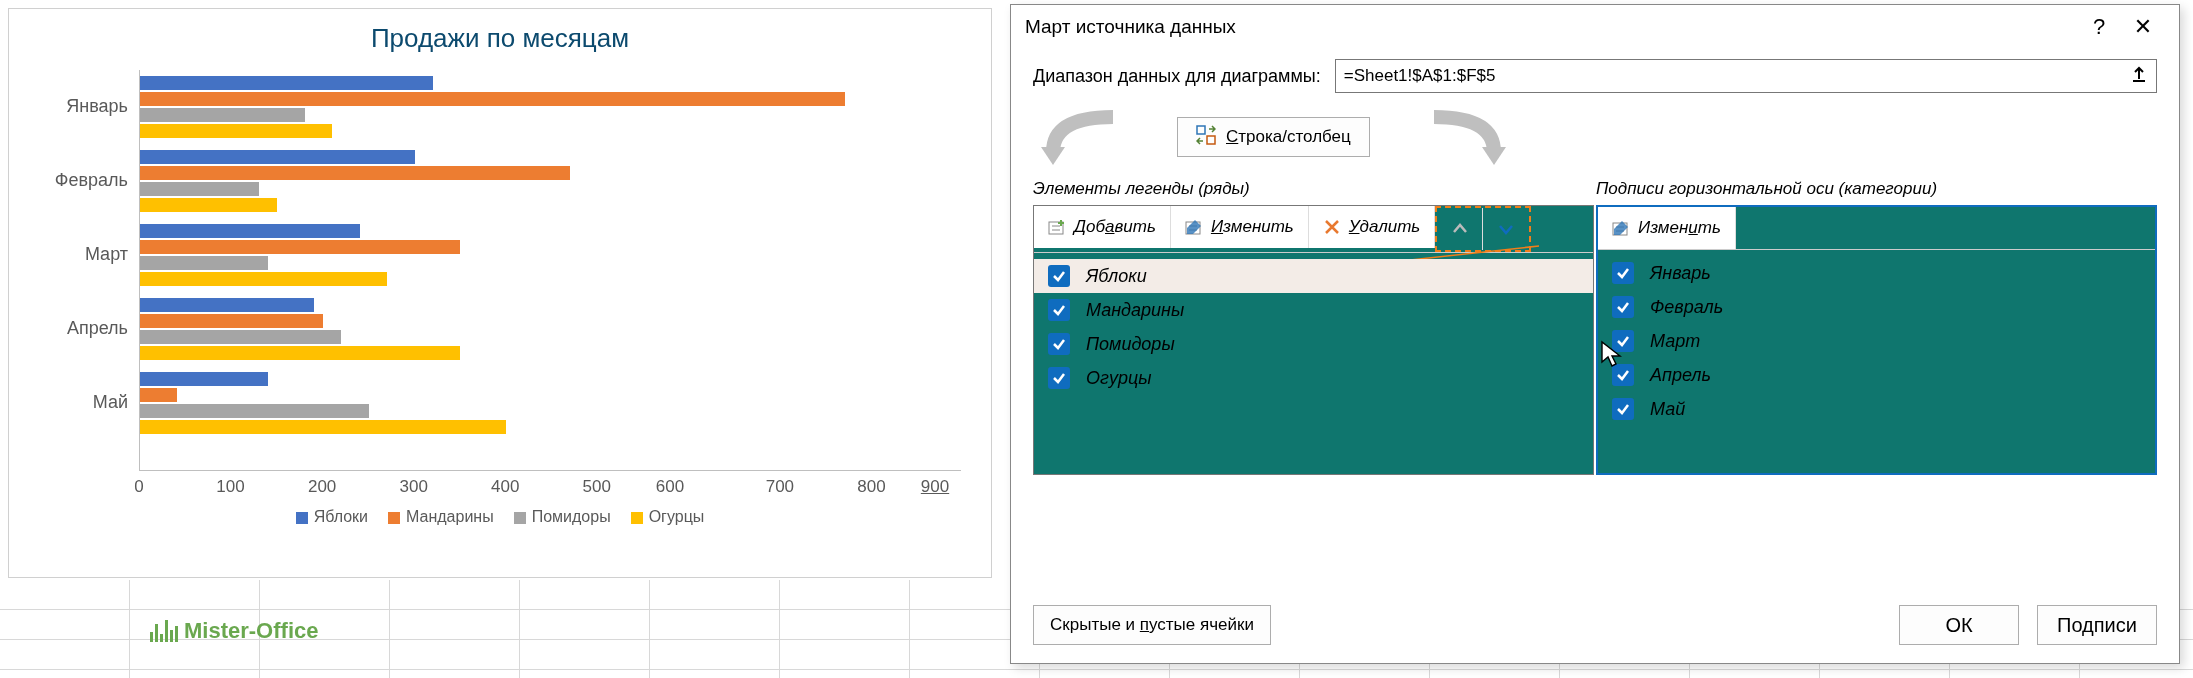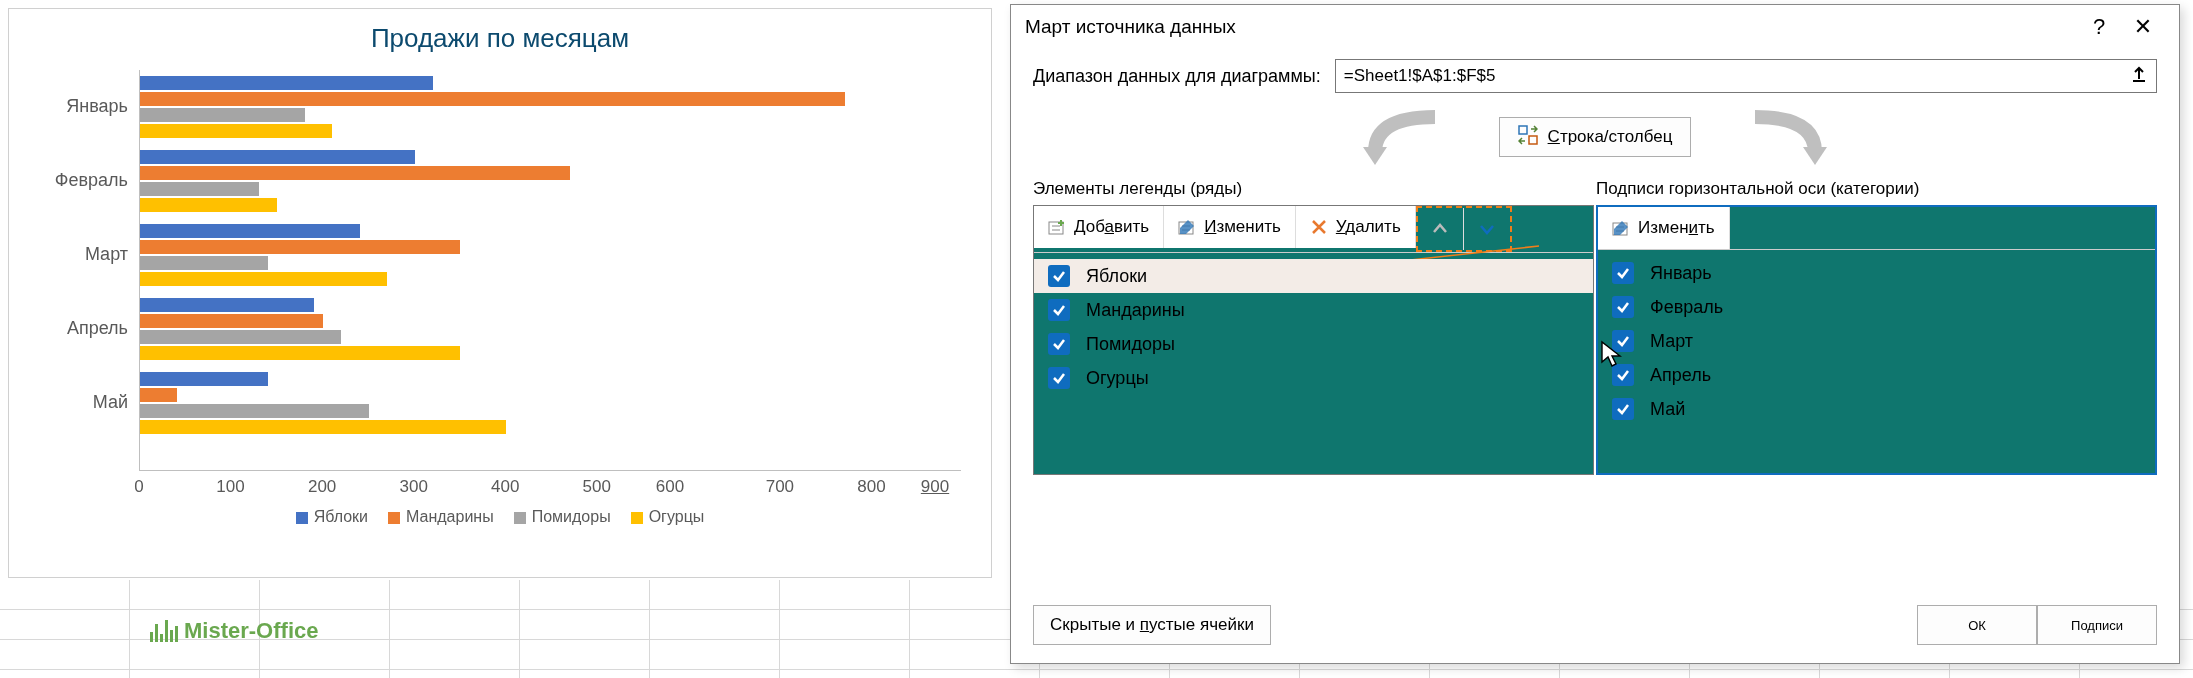--- a/index.html
+++ b/index.html
@@ -119,28 +119,28 @@
   .dlg-body { padding: 10px 22px 18px; }
   .range-row { display:flex; align-items:center; gap:14px; margin-bottom:14px;}
   .range-label { font-size:18px; color:#000; white-space:nowrap;}
   .range-input {
     flex:1; height:34px; border:1px solid #777; padding:0 8px;
     font-size:17px;
     display:flex; align-items:center; justify-content:space-between;
   }
   .collapse-btn { font-size:18px; font-weight:bold; }
 
-  .switch-row { display:flex; justify-content:center; align-items:center; gap:44px; margin:14px 0 12px;}
+  .switch-row { display:flex; align-items:center; gap:44px; margin:14px 0 12px;}
   .switch-btn {
     height:40px; padding:0 18px; border:1px solid #adadad; background:#fdfdfd;
     display:flex; align-items:center; gap:10px; font-size:17px; cursor:pointer;
   }
   .arrow-svg { width:100px; height:60px; }
 
-  .panels { display:flex; gap:2px; }
+  .panels { display:flex; gap:2px;font-style:italic; }
   .panel { flex:1; }
   .panel-label { font-size:17px; margin-bottom:6px; }
   .panel-box { border:1px solid #777; height:270px; background:#0f766e; overflow:hidden; }
   .panel-right .panel-box { border:2px solid #0f6cbf; }
   .toolbar { display:flex; border-bottom:1px solid #ccc; }
   .tbutton {
     height:42px; padding:0 14px; display:flex; align-items:center; gap:8px;
     border-right:1px solid #ddd; font-size:17px; cursor:pointer; background:#fff;
   }
   .tbutton.del { color:#000;}
@@ -177,21 +177,21 @@
     position:absolute; left:22px; right:22px; bottom:18px;
     display:flex; align-items:center;
   }
   .dlg-footer .left-btn {
     height:40px; border:1px solid #adadad; background:#fdfdfd; padding:0 16px;
     font-size:17px; cursor:pointer; display:flex; align-items:center;
   }
   .dlg-footer .spacer{flex:1}
   .dlg-footer .std-btn {
     width:120px; height:40px; border:1px solid #adadad; background:#fdfdfd;
-    font-size:13px; cursor:pointer; 
+    font-size:20px; cursor:pointer; margin-left:18px;
   }
 
   .cursor-img {
     position:absolute;
     left:1600px; top:340px;
     pointer-events:none;
   }
   .u { text-decoration: underline; }
 </style>
 </head>

